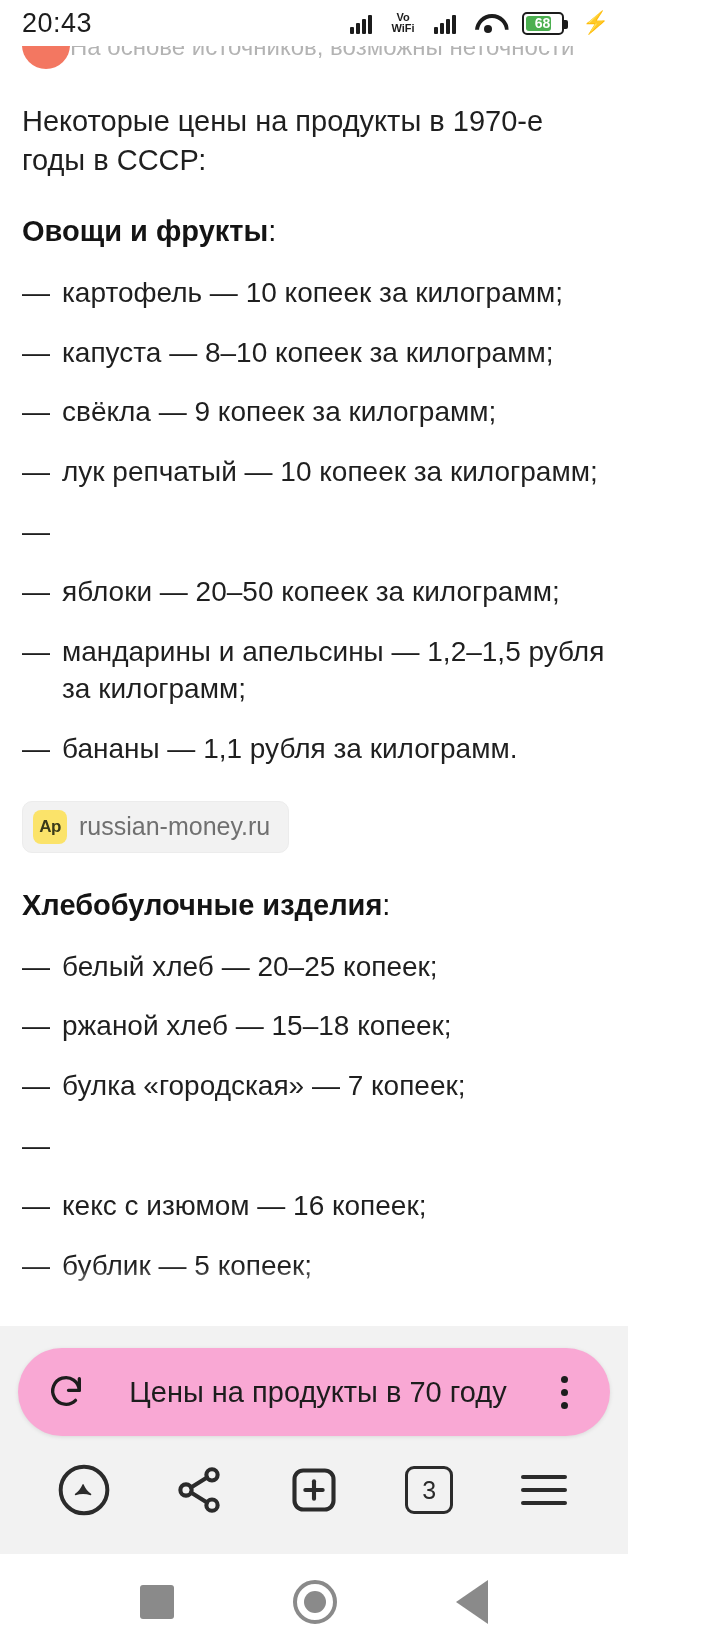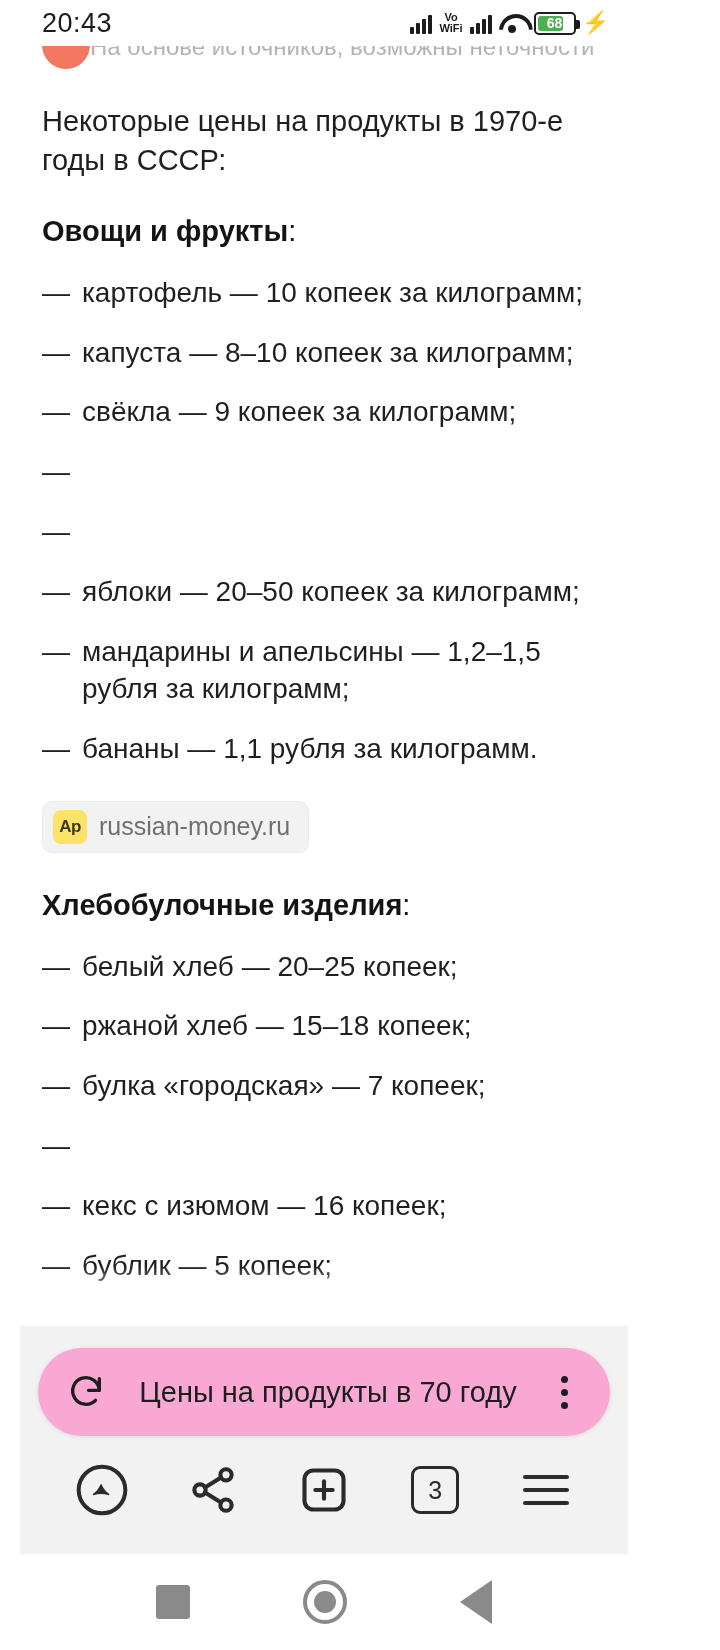--- a/index.html
+++ b/index.html
@@ -9,21 +9,20 @@
     background: #ffffff;
     font-family: "Liberation Sans", sans-serif;
     overflow: hidden;
   }
   .phone {
     position: relative;
     width: 628px; height: 1650px;
     background: #ffffff;
     display: flex;
     flex-direction: column;
-    padding-left: 20px;
   }
 
   
   .statusbar {
     height: 46px;
     flex: 0 0 46px;
     display: flex;
     align-items: center;
     justify-content: space-between;
     padding: 0 18px 0 22px;
@@ -32,21 +31,21 @@
   }
   .status-time {
     font-size: 27px;
     letter-spacing: 0.5px;
     font-weight: 400;
     color: #1c1c1c;
   }
   .status-icons {
     display: flex;
     align-items: center;
-    gap: 7px;
+    gap: 19px;
   }
   .sig-bars { display: flex; align-items: flex-end; gap: 2px; height: 22px; }
   .sig-bars i { display: block; width: 4px; background: #1c1c1c; border-radius: 1px; }
   .sig-bars i:nth-child(1) { height: 7px; }
   .sig-bars i:nth-child(2) { height: 11px; }
   .sig-bars i:nth-child(3) { height: 15px; }
   .sig-bars i:nth-child(4) { height: 19px; }
   .volte {
     font-size: 11px;
     line-height: 11px;
@@ -351,20 +350,21 @@
       <li>
           <span class="dash">—</span>
           <span class="txt">капуста — 8–10 копеек за килограмм;</span>
         </li>
       <li>
           <span class="dash">—</span>
           <span class="txt">свёкла — 9 копеек за килограмм;</span>
         </li>
       <li>
           <span class="dash">—</span>
+          <span class="txt">лук репчатый — 10 копеек за килограмм;</span>
         </li>
       <li>
           <span class="dash">—</span>
         </li>
       <li>
           <span class="dash">—</span>
           <span class="txt">яблоки — 20–50 копеек за килограмм;</span>
         </li>
       <li>
           <span class="dash">—</span>

